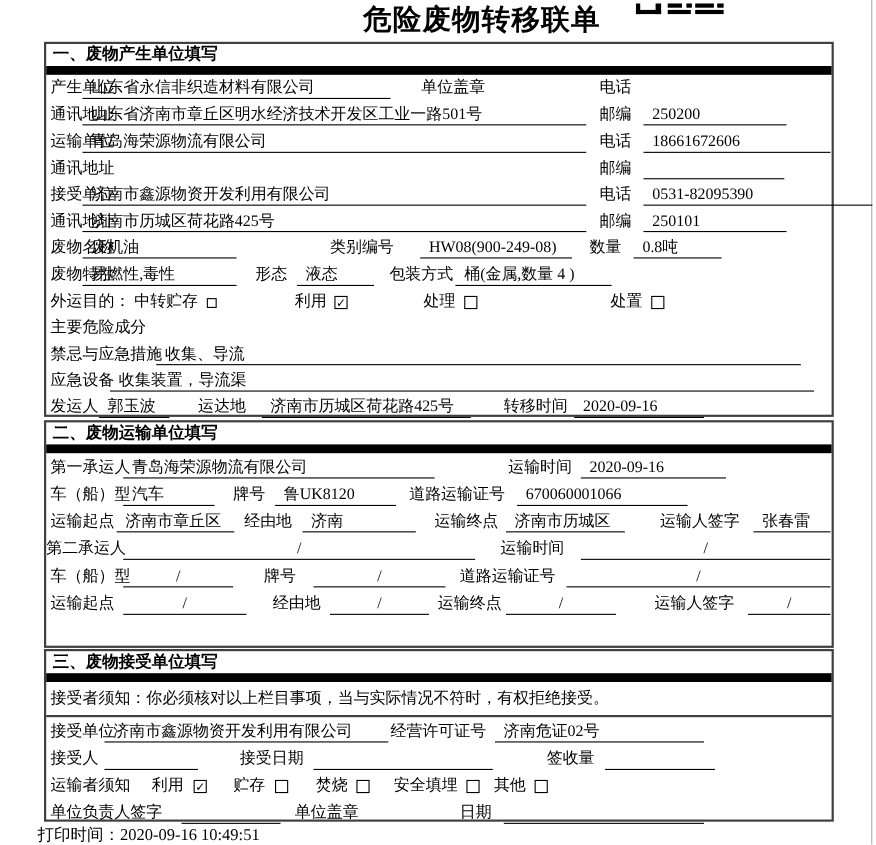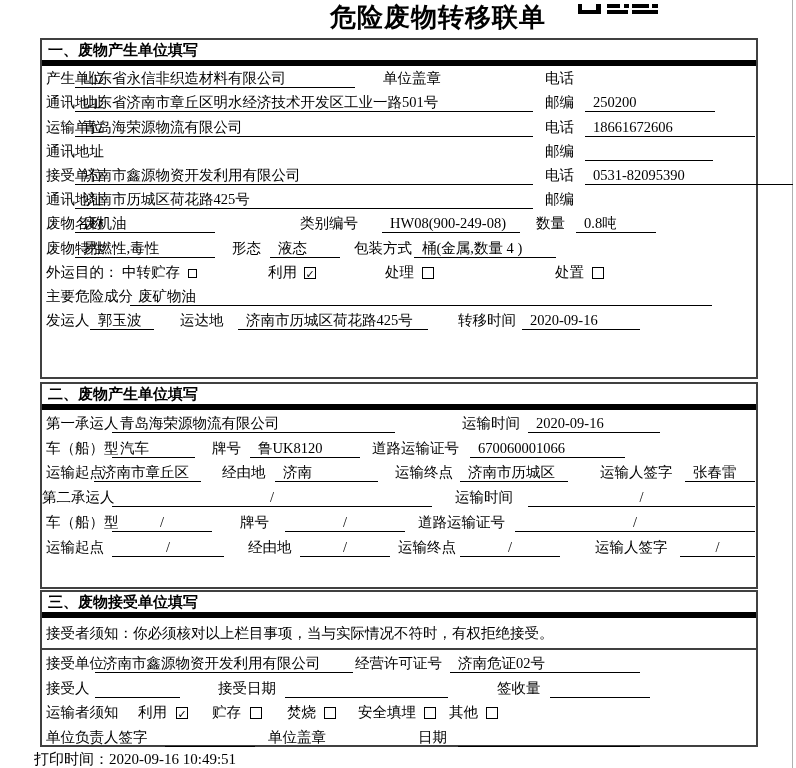--- a/index.html
+++ b/index.html
@@ -3,21 +3,21 @@
 <meta charset="utf-8">
 <style>
   html,body{margin:0;padding:0;background:#fff;}
   .doc{position:relative;width:796px;height:768px;background:#ffffff;overflow:hidden;
        font-family:"Liberation Serif","DejaVu Serif",serif;color:#000;}
   .docno{position:absolute;left:48px;top:8px;font-size:15px;white-space:nowrap;}
   .title{position:absolute;left:330px;top:0px;font-size:26px;font-weight:bold;white-space:nowrap;letter-spacing:1px;}
   .qr{position:absolute;left:578px;top:0px;}
   .edge{position:absolute;left:792px;top:0;width:1px;height:768px;background:#b0b0b0;}
   .sec{position:absolute;left:40px;width:718px;border:2px solid #404040;box-sizing:border-box;background:#fff;}
-  .sec-h{height:20px;line-height:20px;border-bottom:6px solid #000000;font-weight:bold;font-size:15px;padding-left:6px;white-space:nowrap;}
+  .sec-h{height:20px;line-height:20px;border-bottom:8px solid #000000;font-weight:bold;font-size:15px;padding-left:6px;white-space:nowrap;}
   .notice{position:relative;height:30px;line-height:30px;border-bottom:2px solid #404040;font-size:14.5px;padding-left:4px;white-space:nowrap;}
   .row{position:relative;}
   .r1{height:24.2px;} .r2{height:24.8px;} .r3{height:24.75px;}
   .lbl{position:absolute;bottom:2px;height:20px;line-height:20px;font-size:14.5px;white-space:nowrap;}
   .val{position:absolute;bottom:2px;height:20px;line-height:20px;font-size:14.5px;white-space:nowrap;
        border-bottom:1px solid #000;padding-left:8px;box-sizing:border-box;}
   .c{text-align:center;padding-left:0;}
   .cb{position:absolute;bottom:5px;width:12px;height:12px;border:1px solid #000;font-size:11px;line-height:12px;
       text-align:center;box-sizing:border-box;padding:0;}
   .cb-s{width:9px;height:9px;bottom:6px;}
@@ -74,20 +74,21 @@
     <div class="row r1">
       <span class="lbl" style="left:4px">接受单位</span>
       <span class="val" style="left:33px;width:458px">济南市鑫源物资开发利用有限公司</span>
       <span class="lbl" style="left:503px">电话</span>
       <span class="val" style="left:543px;width:208px">0531-82095390</span>
     </div>
     <div class="row r1">
       <span class="lbl" style="left:4px">通讯地址</span>
       <span class="val" style="left:33px;width:458px">济南市历城区荷花路425号</span>
       <span class="lbl" style="left:503px">邮编</span>
+      <span class="val" style="left:543px;width:130px">250101</span>
     </div>
     <div class="row r1">
       <span class="lbl" style="left:4px">废物名称</span>
       <span class="val" style="left:33px;width:140px">废机油</span>
       <span class="lbl" style="left:258px">类别编号</span>
       <span class="val" style="left:340px;width:138px">HW08(900-249-08)</span>
       <span class="lbl" style="left:494px">数量</span>
       <span class="val" style="left:534px;width:80px">0.8吨</span>
     </div>
     <div class="row r1">
@@ -104,51 +105,58 @@
       <span class="cb cb-s" style="left:146px"></span>
       <span class="lbl" style="left:226px">利用</span>
       <span class="cb" style="left:262px">✓</span>
       <span class="lbl" style="left:343px">处理</span>
       <span class="cb" style="left:380px"></span>
       <span class="lbl" style="left:513px">处置</span>
       <span class="cb" style="left:550px"></span>
     </div>
     <div class="row r1">
       <span class="lbl" style="left:4px">主要危险成分</span>
-      <span class="val" style="left:88px;width:582px">废矿物油</span>
+    </div>
+    <div class="row r1">
+      <span class="lbl" style="left:4px">禁忌与应急措施</span>
+      <span class="val" style="left:100px;width:586px">收集、导流</span>
+    </div>
+    <div class="row r1">
+      <span class="lbl" style="left:4px">应急设备</span>
+      <span class="val" style="left:58px;width:640px">收集装置，导流渠</span>
     </div>
     <div class="row r1">
       <span class="lbl" style="left:4px">发运人</span>
       <span class="val" style="left:48px;width:64px">郭玉波</span>
       <span class="lbl" style="left:138px">运达地</span>
       <span class="val" style="left:196px;width:190px">济南市历城区荷花路425号</span>
       <span class="lbl" style="left:416px">转移时间</span>
       <span class="val" style="left:480px;width:118px">2020-09-16</span>
     </div>
   </div>
 
   <div class="sec" style="top:382px;height:207px;">
-    <div class="sec-h">二、废物产生单位填写</div>
+    <div class="sec-h">二、废物运输单位填写</div>
     <div class="row r2">
       <span class="lbl" style="left:4px">第一承运人</span>
       <span class="val" style="left:70px;width:283px">青岛海荣源物流有限公司</span>
       <span class="lbl" style="left:420px">运输时间</span>
       <span class="val" style="left:486px;width:132px">2020-09-16</span>
     </div>
     <div class="row r2">
       <span class="lbl" style="left:4px">车（船）型</span>
       <span class="val" style="left:70px;width:83px">汽车</span>
       <span class="lbl" style="left:170px">牌号</span>
       <span class="val" style="left:208px;width:110px">鲁UK8120</span>
       <span class="lbl" style="left:330px">道路运输证号</span>
       <span class="val" style="left:428px;width:155px">670060001066</span>
     </div>
     <div class="row r2">
       <span class="lbl" style="left:4px">运输起点</span>
-      <span class="val" style="left:52px;width:107px">济南市章丘区</span>
+      <span class="val" style="left:64px;width:107px">济南市章丘区</span>
       <span class="lbl" style="left:180px">经由地</span>
       <span class="val" style="left:233px;width:103px">济南</span>
       <span class="lbl" style="left:353px">运输终点</span>
       <span class="val" style="left:418px;width:108px">济南市历城区</span>
       <span class="lbl" style="left:558px">运输人签字</span>
       <span class="val" style="left:643px;width:70px">张春雷</span>
     </div>
     <div class="row r2">
       <span class="lbl" style="left:0">第二承运人</span>
       <span class="val c" style="left:70px;width:320px">/</span>

